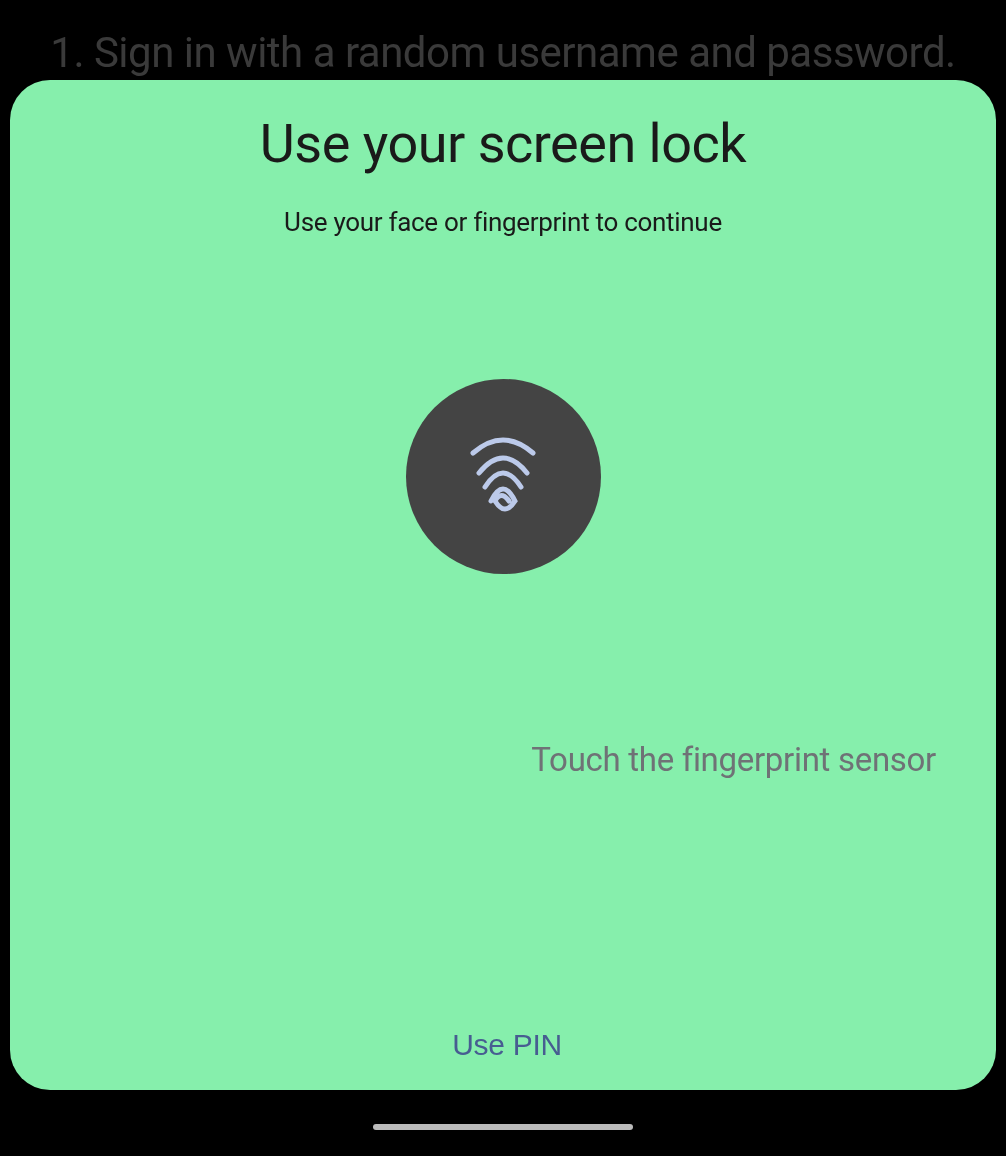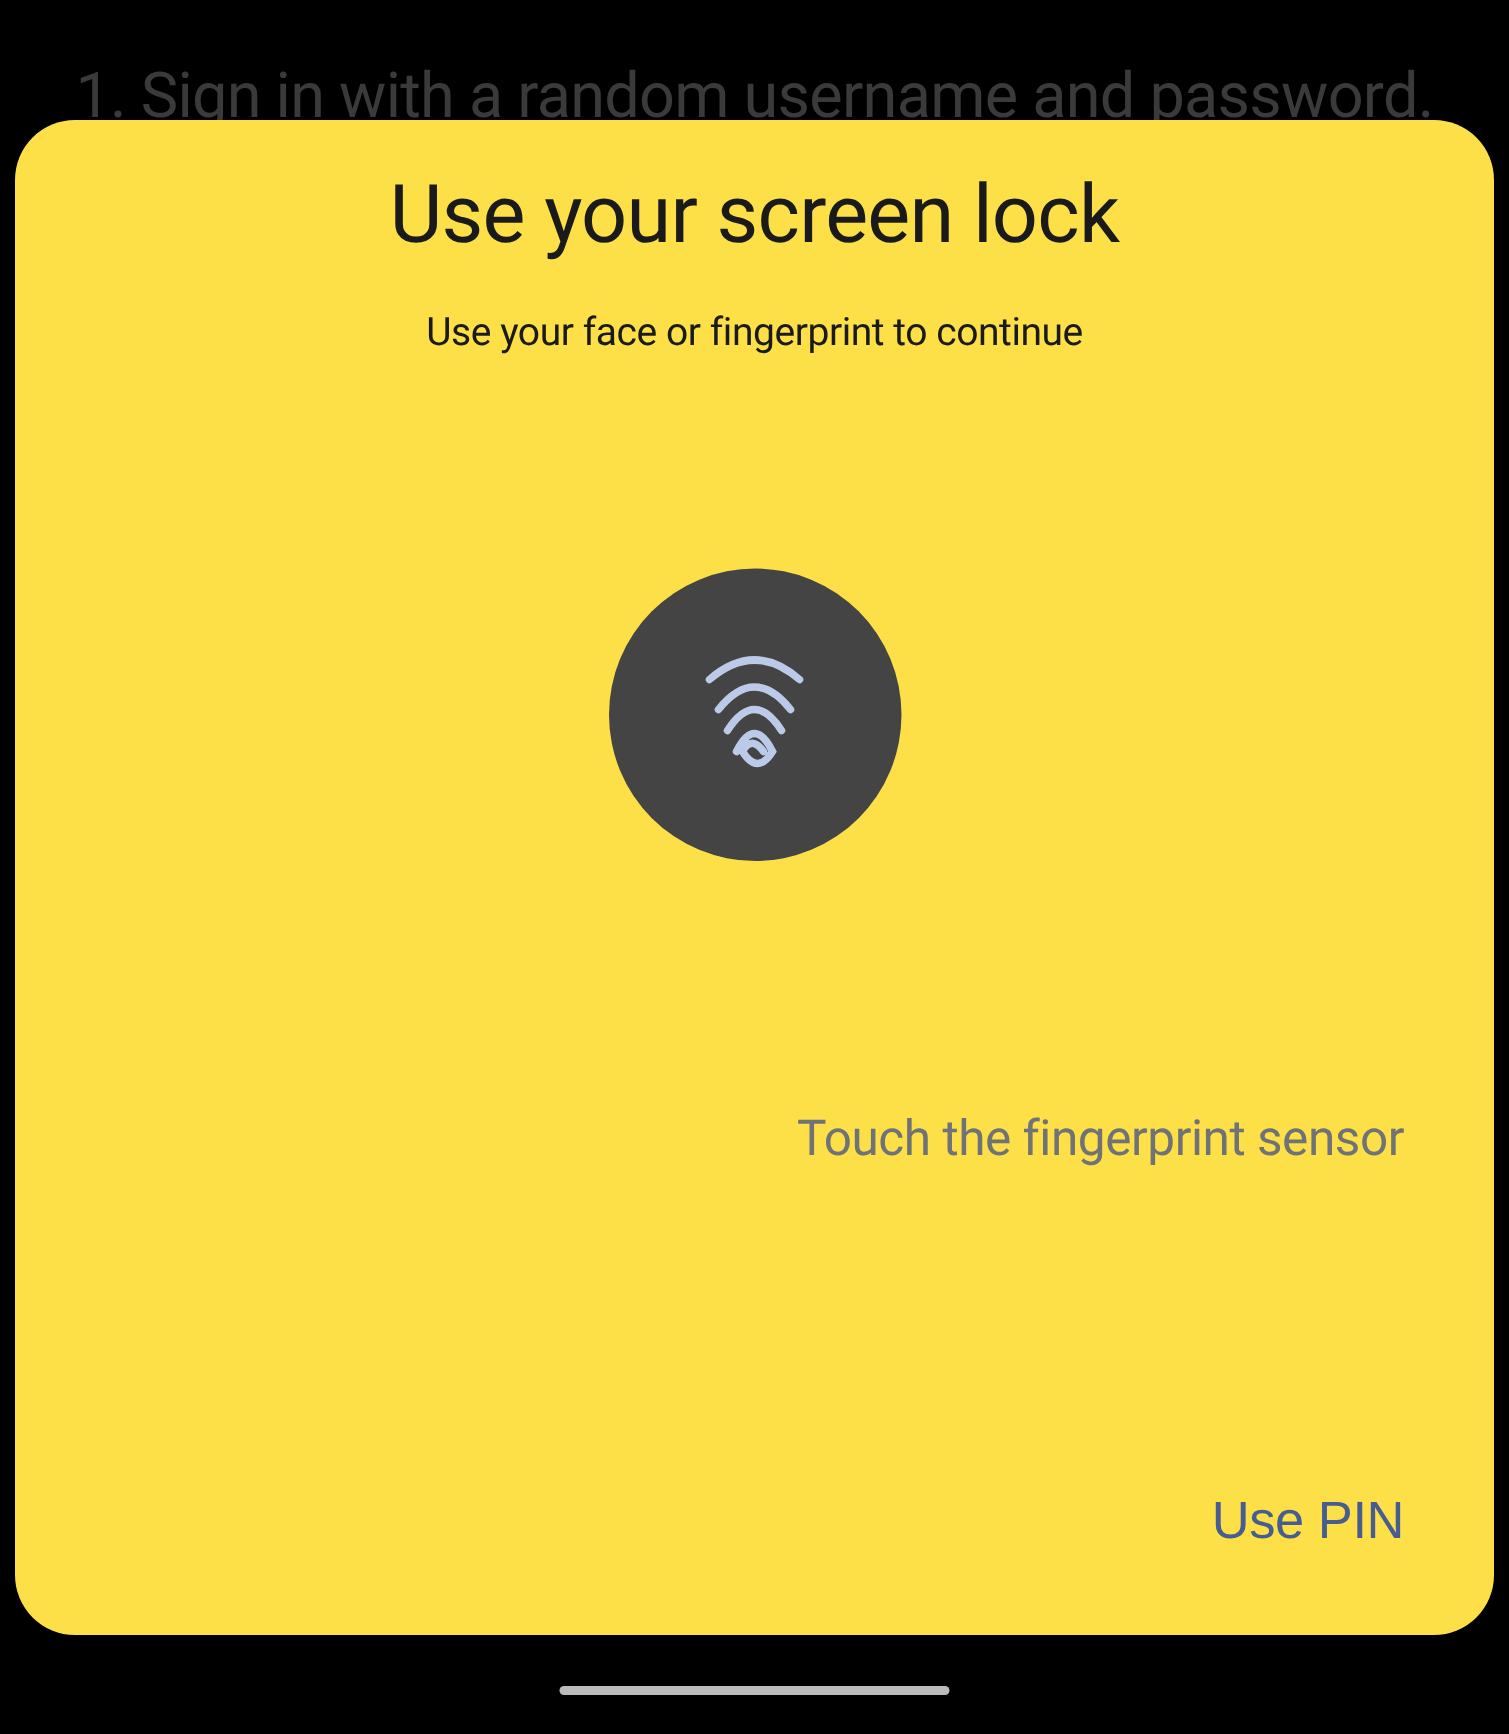--- a/index.html
+++ b/index.html
@@ -10,41 +10,41 @@
     body {
       width: 1006px;
       height: 1156px;
       background: #000000;
       font-family: -apple-system, BlinkMacSystemFont, 'Segoe UI', Roboto, Helvetica, Arial, sans-serif;
       position: relative;
       overflow: hidden;
     }
     .background-text {
       position: absolute;
-      top: 40px;
+      top: 28px;
       left: 0;
       right: 0;
       color: #3a3a3a;
       font-size: 42px;
       text-align: center;
       z-index: 0;
       letter-spacing: -0.5px;
       font-weight: 400;
     }
     .dialog {
       position: absolute;
       top: 80px;
       left: 10px;
       right: 10px;
       bottom: 66px;
-      background: #fde047;
+      background: #86efac;
       border-radius: 40px;
       display: flex;
       flex-direction: column;
-      padding: 28px 60px 48px 60px;
+      padding: 28px 60px 20px 60px;
       z-index: 1;
     }
     .dialog-title {
       font-size: 54px;
       font-weight: 400;
       color: #1a1a1a;
       text-align: center;
       margin-top: 4px;
       margin-bottom: 32px;
       letter-spacing: -0.5px;
@@ -88,24 +88,24 @@
       font-weight: 400;
       color: #6f7276;
       text-align: right;
       margin-top: 166px;
       letter-spacing: -0.3px;
     }
     .spacer {
       flex: 1;
     }
     .use-pin-button {
-      font-size: 35px;
+      font-size: 30px;
       font-weight: 500;
       color: #475d91;
-      text-align: right;
+      text-align: center;
       background: none;
       border: none;
       cursor: pointer;
       padding: 8px 0;
       letter-spacing: -0.3px;
       margin-left: 8px;
     }
     .home-indicator {
       position: absolute;
       bottom: 26px;

